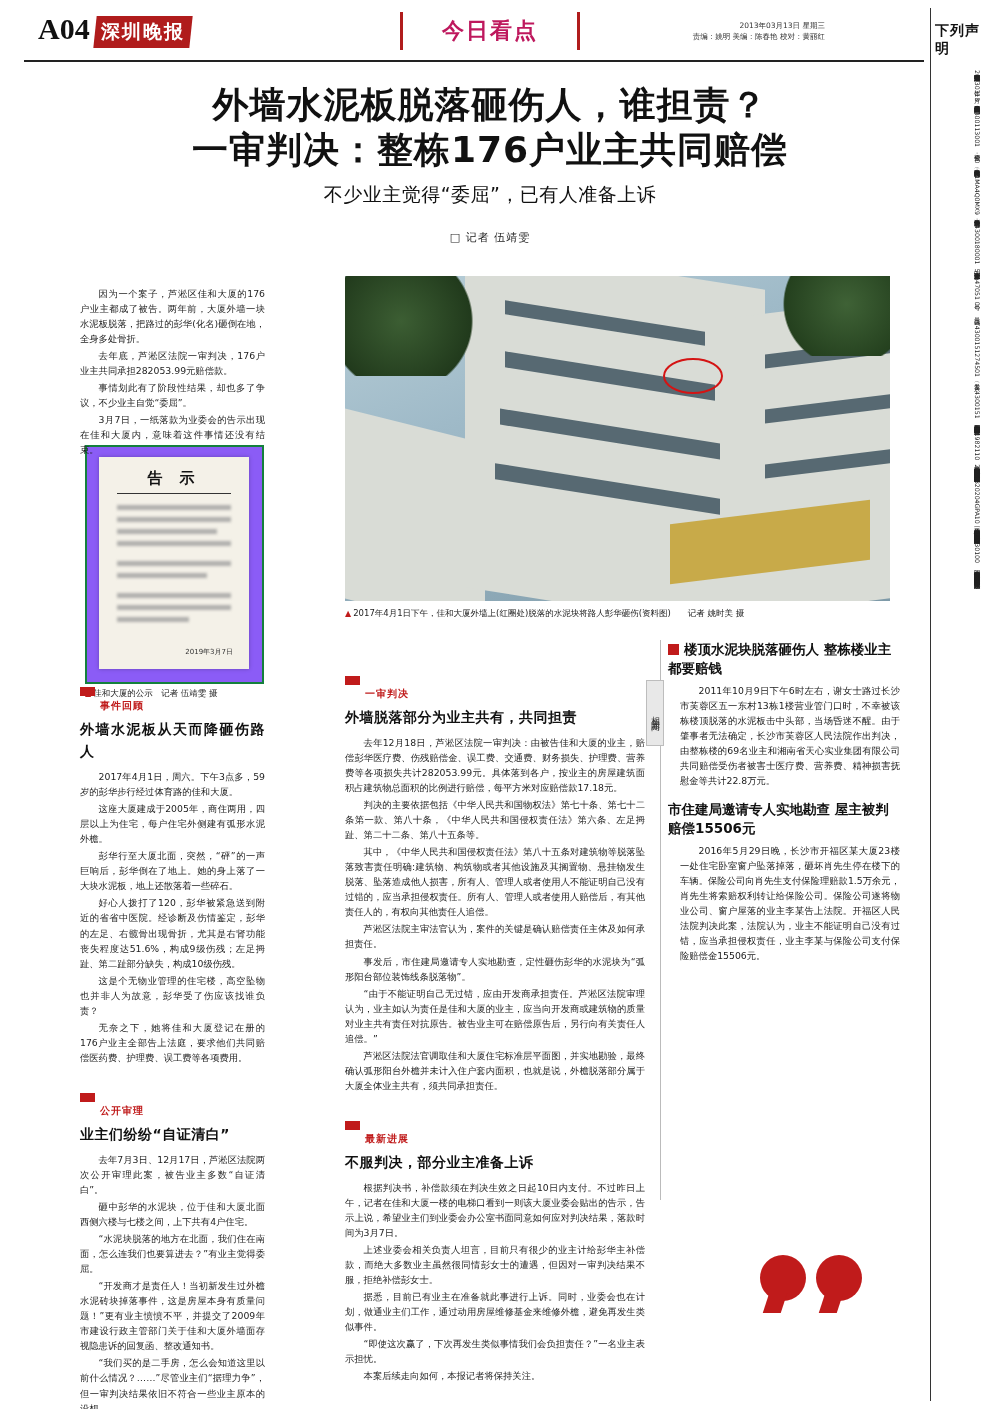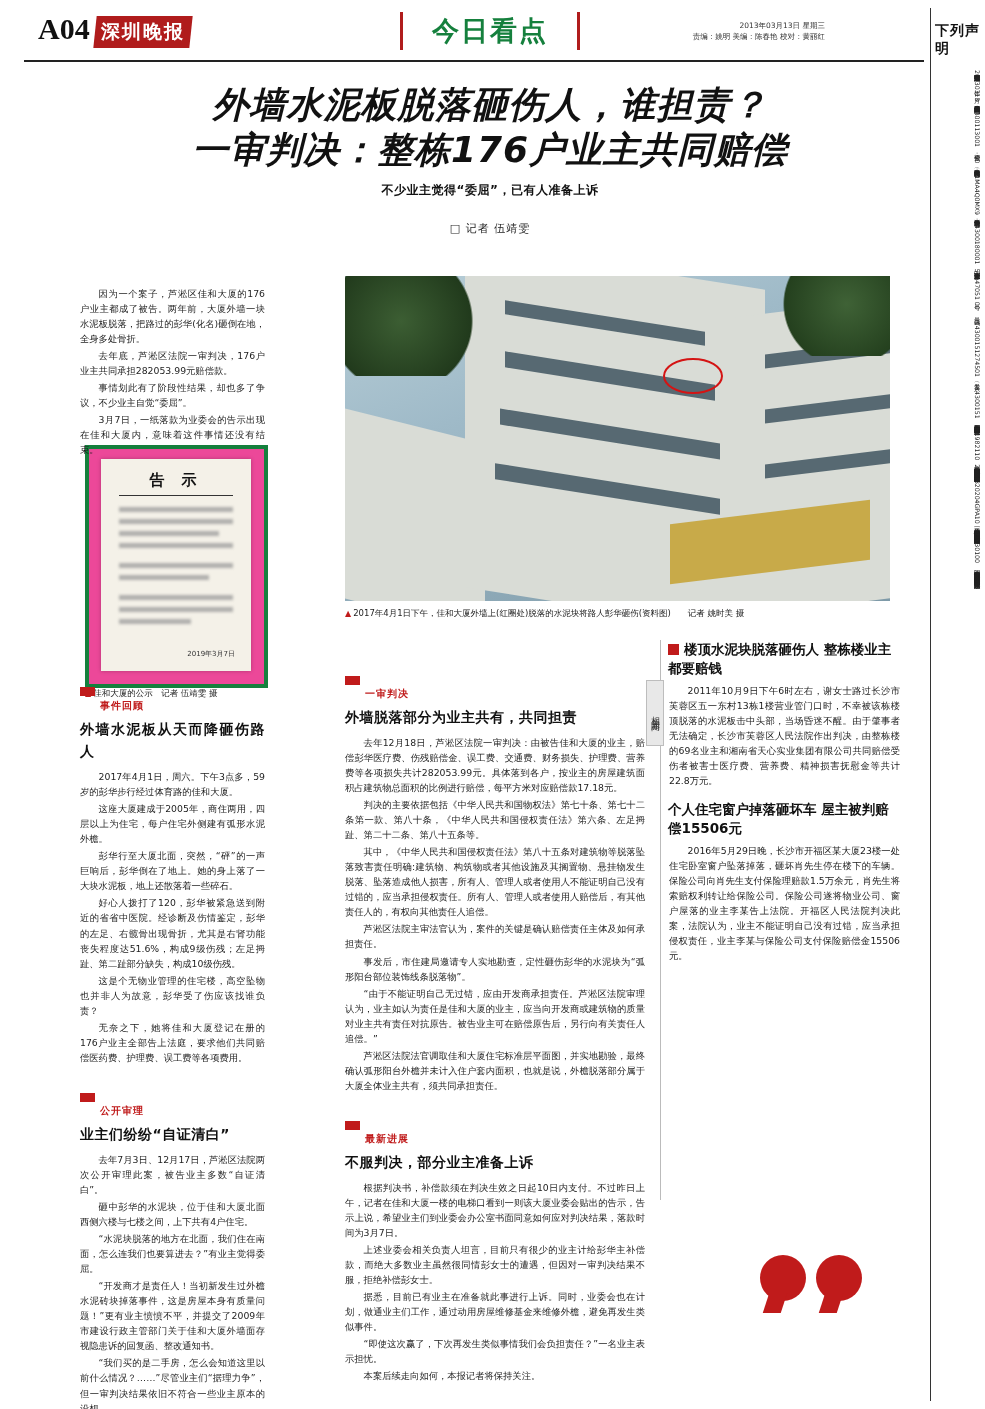--- a/index.html
+++ b/index.html
@@ -15,28 +15,28 @@
 
   
   .masthead{position:absolute;left:10px;top:0;width:985px;height:62px;}
   .folio{position:absolute;left:28px;top:12px;font-size:30px;font-weight:bold;letter-spacing:0px;color:#111;font-family:"Liberation Serif",serif;}
   .nameplate{position:absolute;left:85px;top:16px;width:96px;height:32px;background:#b01c1c;color:#fff;font-size:19px;font-weight:bold;letter-spacing:2px;display:flex;align-items:center;justify-content:center;font-family:"DejaVu Sans",sans-serif;transform:skewX(-6deg);}
   .nameplate span{transform:skewX(6deg);}
   .section-wrap{position:absolute;left:380px;top:12px;width:200px;height:38px;display:flex;align-items:center;justify-content:center;}
   .section-wrap:before,.section-wrap:after{content:"";position:absolute;top:0;width:3px;height:38px;background:#b01c1c;}
   .section-wrap:before{left:10px;}
   .section-wrap:after{right:10px;}
-  .section-title{font-size:27px;font-weight:bold;color:#15803d;letter-spacing:2px;font-family:"DejaVu Sans",sans-serif;}
+  .section-title{font-size:22px;font-weight:bold;color:#be185d;letter-spacing:2px;font-family:"DejaVu Sans",sans-serif;}
   .dateline{position:absolute;right:170px;top:20px;text-align:right;font-size:7.5px;color:#333;line-height:1.5;}
   .rule-top{position:absolute;left:24px;top:60px;width:900px;height:2px;background:#222;}
 
   
   .headline{position:absolute;left:110px;top:82px;width:760px;text-align:center;}
-  .h1{font-size:36px;font-weight:bold;line-height:1.25;letter-spacing:1px;font-family:"DejaVu Sans",sans-serif;color:#111;font-style:italic;}
-  .h2{font-size:12px;font-weight:bold;margin-top:10px;color:#111;letter-spacing:0.5px;}
+  .h1{font-size:36px;font-weight:bold;line-height:1.25;letter-spacing:1px;font-family:"DejaVu Sans",sans-serif;color:#111;}
+  .h2{font-size:19px;font-weight:normal;margin-top:10px;color:#111;letter-spacing:0.5px;}
   .byline{margin-top:22px;font-size:11px;color:#222;letter-spacing:1px;}
 
   
   .col{position:absolute;font-size:9.3px;line-height:1.62;text-align:justify;color:#1d1d1d;}
   .col p{margin:0 0 2px 0;text-indent:2em;}
   .col1{left:80px;top:286px;width:185px;}
   .col2{left:345px;top:648px;width:300px;}
 
   
   .tag{display:flex;align-items:center;margin:10px 0 4px 0;}
@@ -53,37 +53,37 @@
   .b3{left:0px;top:150px;width:140px;height:190px;transform:skewY(14deg);background:linear-gradient(95deg,#b6bcb6,#d7dad4);}
   .win{position:absolute;background:#3f5560;opacity:.85;}
   .treetop{position:absolute;left:0;top:0;width:140px;height:100px;background:radial-gradient(circle at 40% 45%,#3c5e33,#213a1c 70%,rgba(33,58,28,0) 72%);}
   .treetop2{position:absolute;left:430px;top:0;width:130px;height:80px;background:radial-gradient(circle at 55% 35%,#3f6236,#24401e 70%,rgba(36,64,30,0) 72%);}
   .redcircle{position:absolute;left:318px;top:82px;width:56px;height:32px;border:2.5px solid #d41414;border-radius:50%;}
   .signband{position:absolute;left:325px;top:236px;width:200px;height:60px;background:#c5a43a;transform:skewY(-7deg);opacity:.9;}
   .cap{position:absolute;font-size:8.5px;color:#222;}
   .cap .tri{color:#c01b1b;font-size:8px;margin-right:2px;}
   .cap-main{left:345px;top:608px;width:545px;}
 
-  .photo-notice{position:absolute;left:85px;top:445px;width:175px;height:235px;background:#ec4899;overflow:hidden;border:4px solid #15803d;}
+  .photo-notice{position:absolute;left:85px;top:445px;width:175px;height:235px;background:#8b5cf6;overflow:hidden;border:2px solid #15803d;}
   .notice-paper{position:absolute;left:12px;top:10px;width:150px;height:212px;background:#f4f1e8;box-shadow:0 0 4px rgba(0,0,0,.25);}
   .notice-title{position:absolute;left:0;right:0;top:12px;text-align:center;font-size:15px;font-weight:bold;letter-spacing:6px;color:#111;}
   .notice-rule{position:absolute;left:18px;right:18px;top:36px;height:1px;background:#333;}
   .blur-line{position:absolute;height:5px;background:#9a9a9a;filter:blur(1.6px);opacity:.75;}
   .notice-date{position:absolute;right:16px;bottom:12px;font-size:7px;color:#333;}
   .cap-notice{left:85px;top:688px;width:190px;text-align:left;}
 
   
   .relbox{position:absolute;left:668px;top:640px;width:232px;height:560px;}
   .rel-tab{position:absolute;left:-22px;top:40px;width:16px;height:64px;background:#e8e8e8;border:1px solid #bdbdbd;display:flex;align-items:center;justify-content:center;}
   .rel-tab span{writing-mode:vertical-rl;font-size:9px;letter-spacing:2px;color:#333;}
   .rel-bullet{display:inline-block;width:11px;height:11px;background:#c01b1b;margin-right:5px;vertical-align:-1px;}
   .rel-head{font-size:13.5px;font-weight:bold;line-height:1.4;color:#111;}
   .rel-head2{font-size:13.5px;font-weight:bold;line-height:1.4;color:#111;margin-top:12px;}
   .rel-body{font-size:9.3px;line-height:1.62;text-align:justify;margin-top:5px;}
-  .rel-body p{margin:0 0 2px 1px;text-indent:2em;}
+  .rel-body p{margin:0 0 2px 12px;text-indent:2em;}
   .vline{position:absolute;left:660px;top:640px;width:1px;height:560px;background:#bbb;}
 
   
   .rail{position:absolute;left:930px;top:8px;width:52px;height:1393px;border-left:1px solid #333;background:#fff;overflow:hidden;}
   .rail-title{position:absolute;left:4px;top:14px;font-size:14px;font-weight:bold;line-height:1.25;letter-spacing:1px;color:#111;}
   .rail-col{position:absolute;left:2px;top:62px;width:48px;font-size:6.2px;line-height:1.45;color:#222;writing-mode:vertical-rl;height:1330px;text-align:justify;}
 
   
   .quotes{position:absolute;left:760px;top:1255px;width:120px;height:60px;}
   .qm{position:absolute;width:46px;height:46px;border-radius:50%;background:#c01b1b;}
@@ -221,21 +221,21 @@
   <div class="relbox">
     <div class="rel-tab">
       <span>相关新闻</span>
     </div>
     <div class="rel-head">
       <span class="rel-bullet"></span><span>楼顶水泥块脱落砸伤人 整栋楼业主都要赔钱</span>
     </div>
     <div class="rel-body">
       <p>2011年10月9日下午6时左右，谢女士路过长沙市芙蓉区五一东村13栋1楼营业管门口时，不幸被该栋楼顶脱落的水泥板击中头部，当场昏迷不醒。由于肇事者无法确定，长沙市芙蓉区人民法院作出判决，由整栋楼的69名业主和湘南省天心实业集团有限公司共同赔偿受伤者被害士医疗费、营养费、精神损害抚慰金等共计22.8万元。</p>
     </div>
-    <div class="rel-head2">个人住宅窗户掉落砸坏车 屋主被判赔偿15506元</div>
+    <div class="rel-head2">市住建局邀请专人实地勘查 屋主被判赔偿15506元</div>
     <div class="rel-body">
       <p>2016年5月29日晚，长沙市开福区某大厦23楼一处住宅卧室窗户坠落掉落，砸坏肖先生停在楼下的车辆。保险公司向肖先生支付保险理赔款1.5万余元，肖先生将索赔权利转让给保险公司。保险公司遂将物业公司、窗户屋落的业主李某告上法院。开福区人民法院判决此案，法院认为，业主不能证明自己没有过错，应当承担侵权责任，业主李某与保险公司支付保险赔偿金15506元。</p>
     </div>
   </div>
 
   <div class="quotes">
     <div class="qm qm1"></div>
     <div class="qm qm2"></div>
   </div>
 

